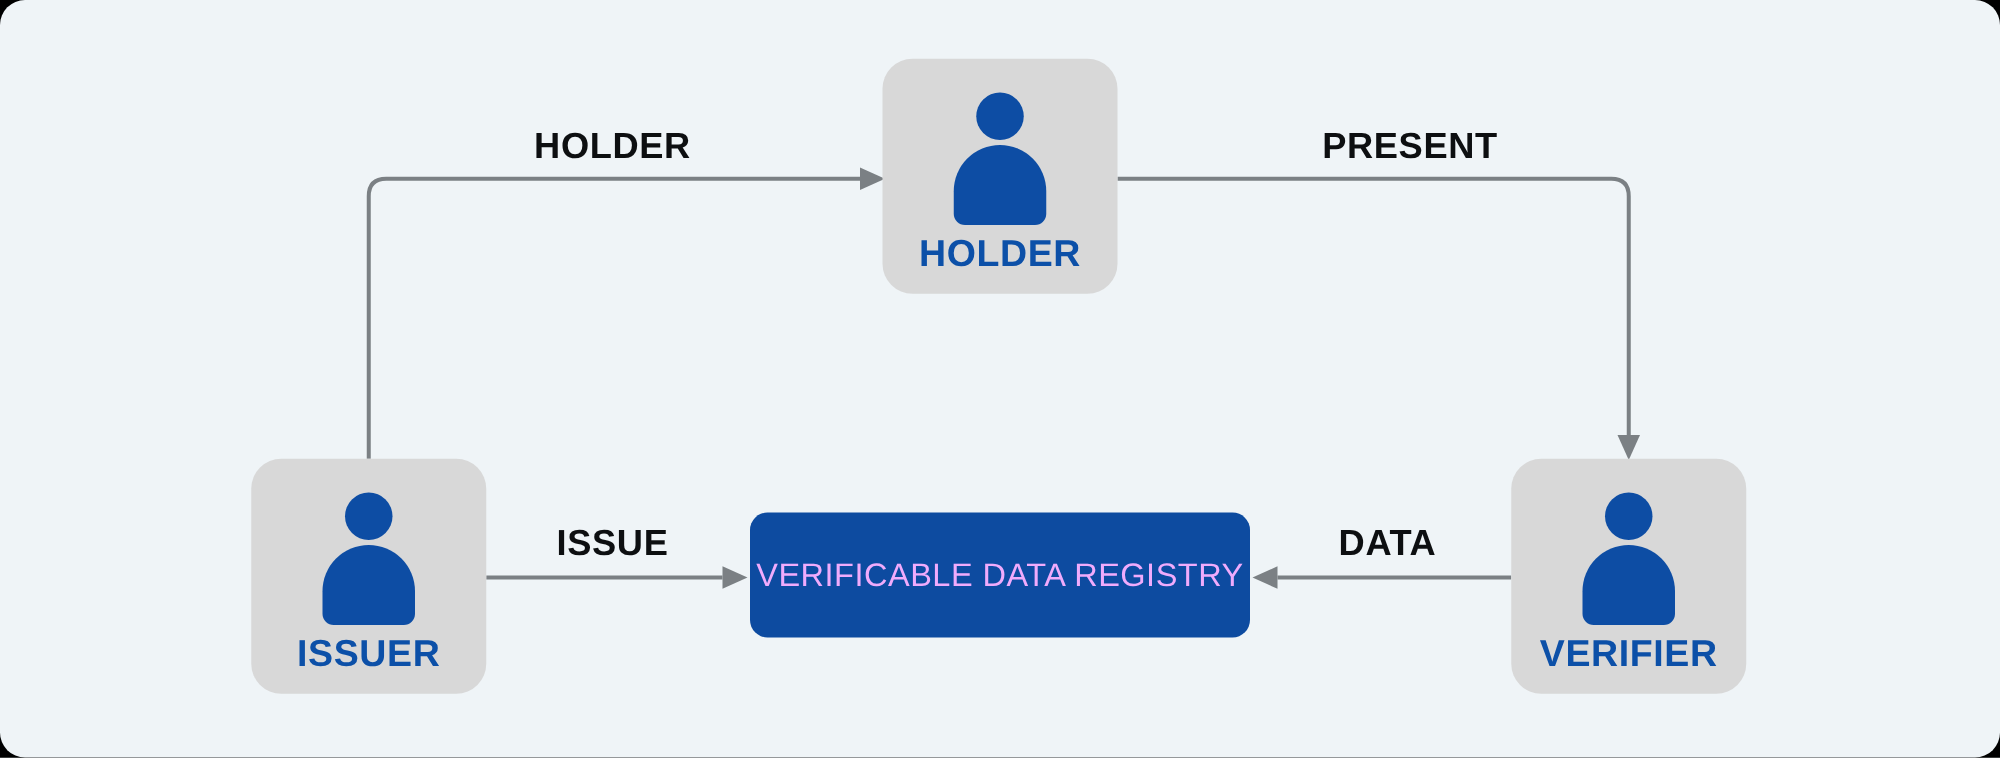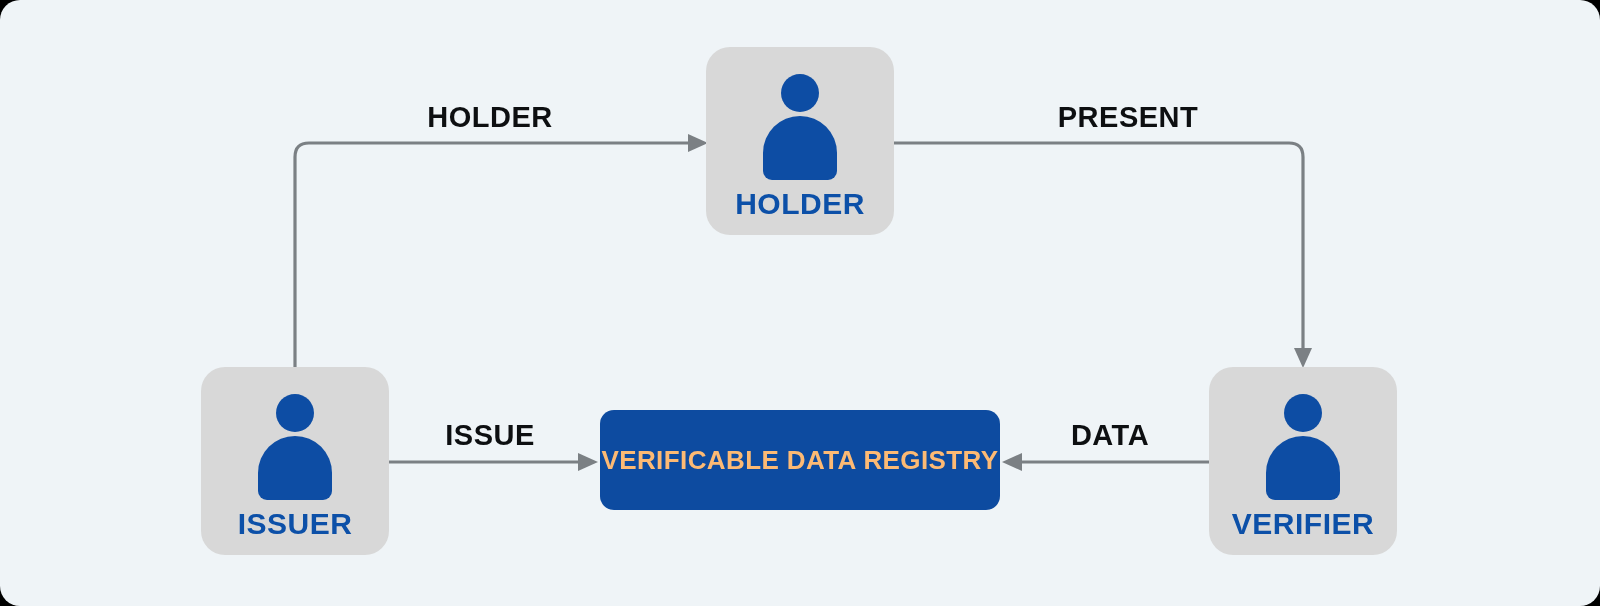--- a/index.html
+++ b/index.html
@@ -67,22 +67,22 @@
     left: 600px; top: 410px;
     width: 400px; height: 100px;
     background: #0d4ba0;
     border-radius: 14px;
     display: flex;
     align-items: center;
     justify-content: center;
   }
   .registry-label {
     font-size: 26px;
-    font-weight: bold;
-    color: #fdba74;
+    font-weight: normal;
+    color: #f0abfc;
     letter-spacing: 0.4px;
     line-height: 1;
     white-space: nowrap;
   }
   .edge-label {
     position: absolute;
     transform: translateX(-50%);
     font-size: 29px;
     font-weight: bold;
     color: #0d0f11;

